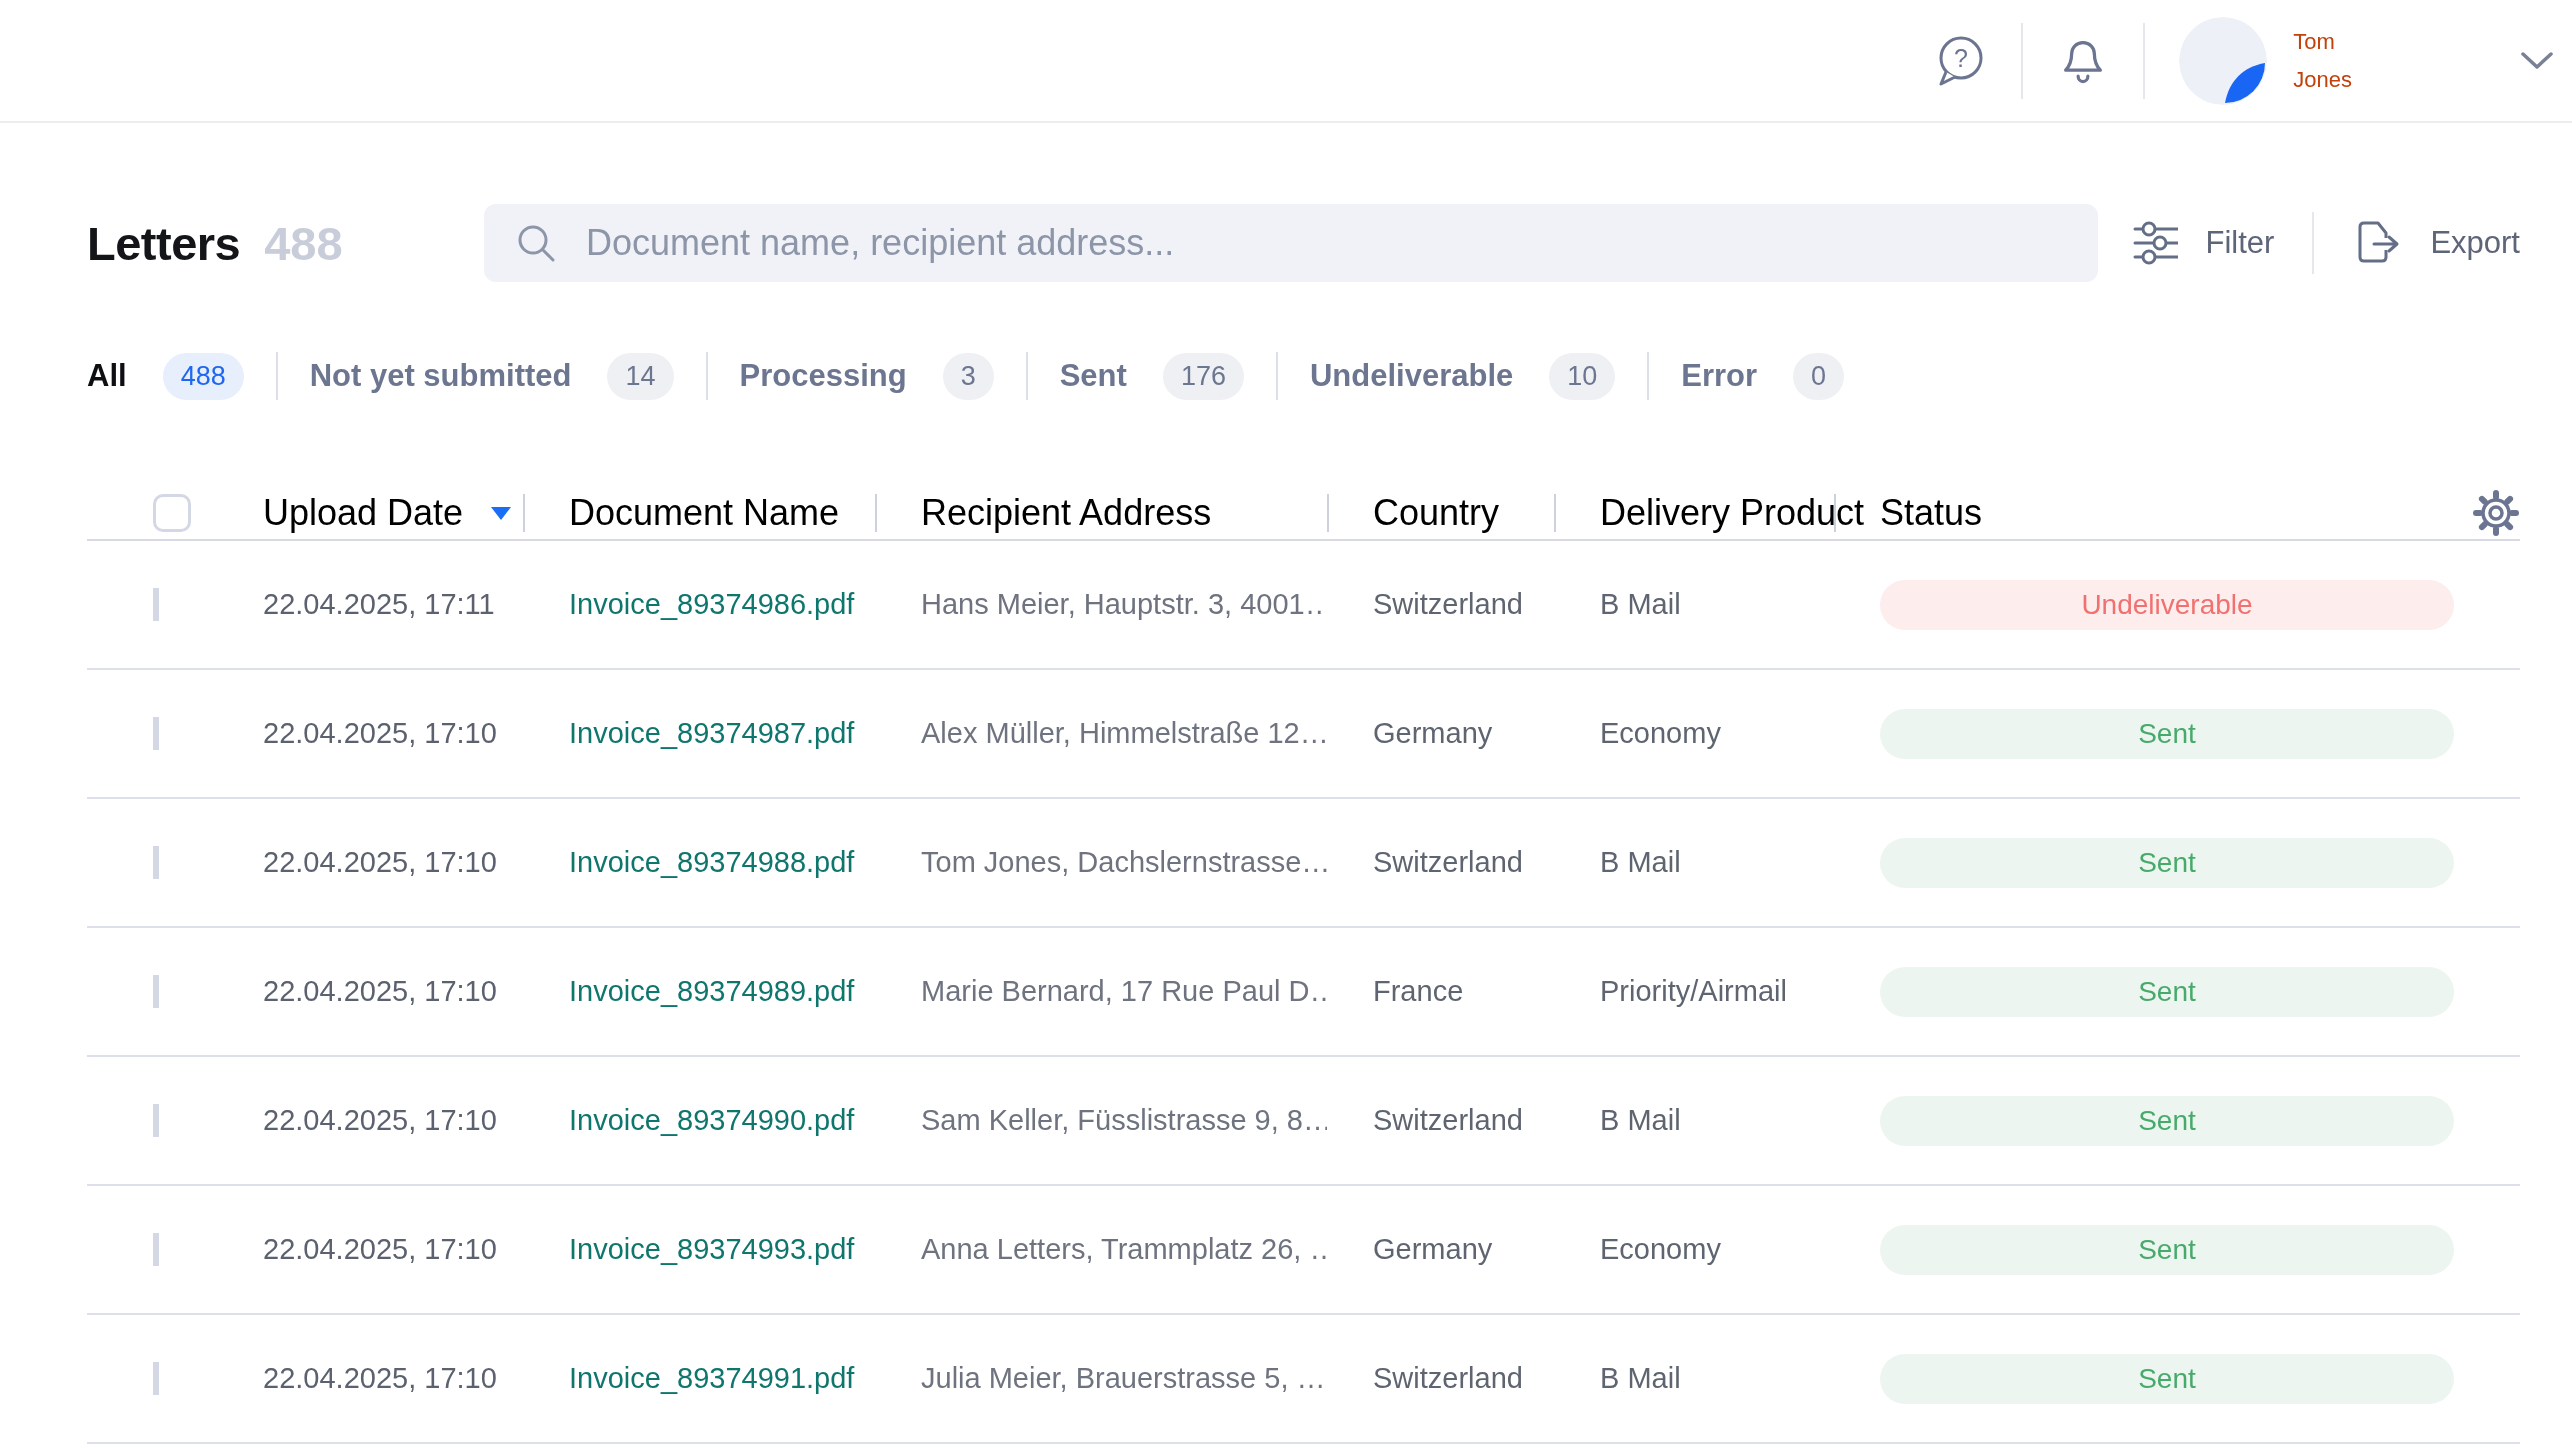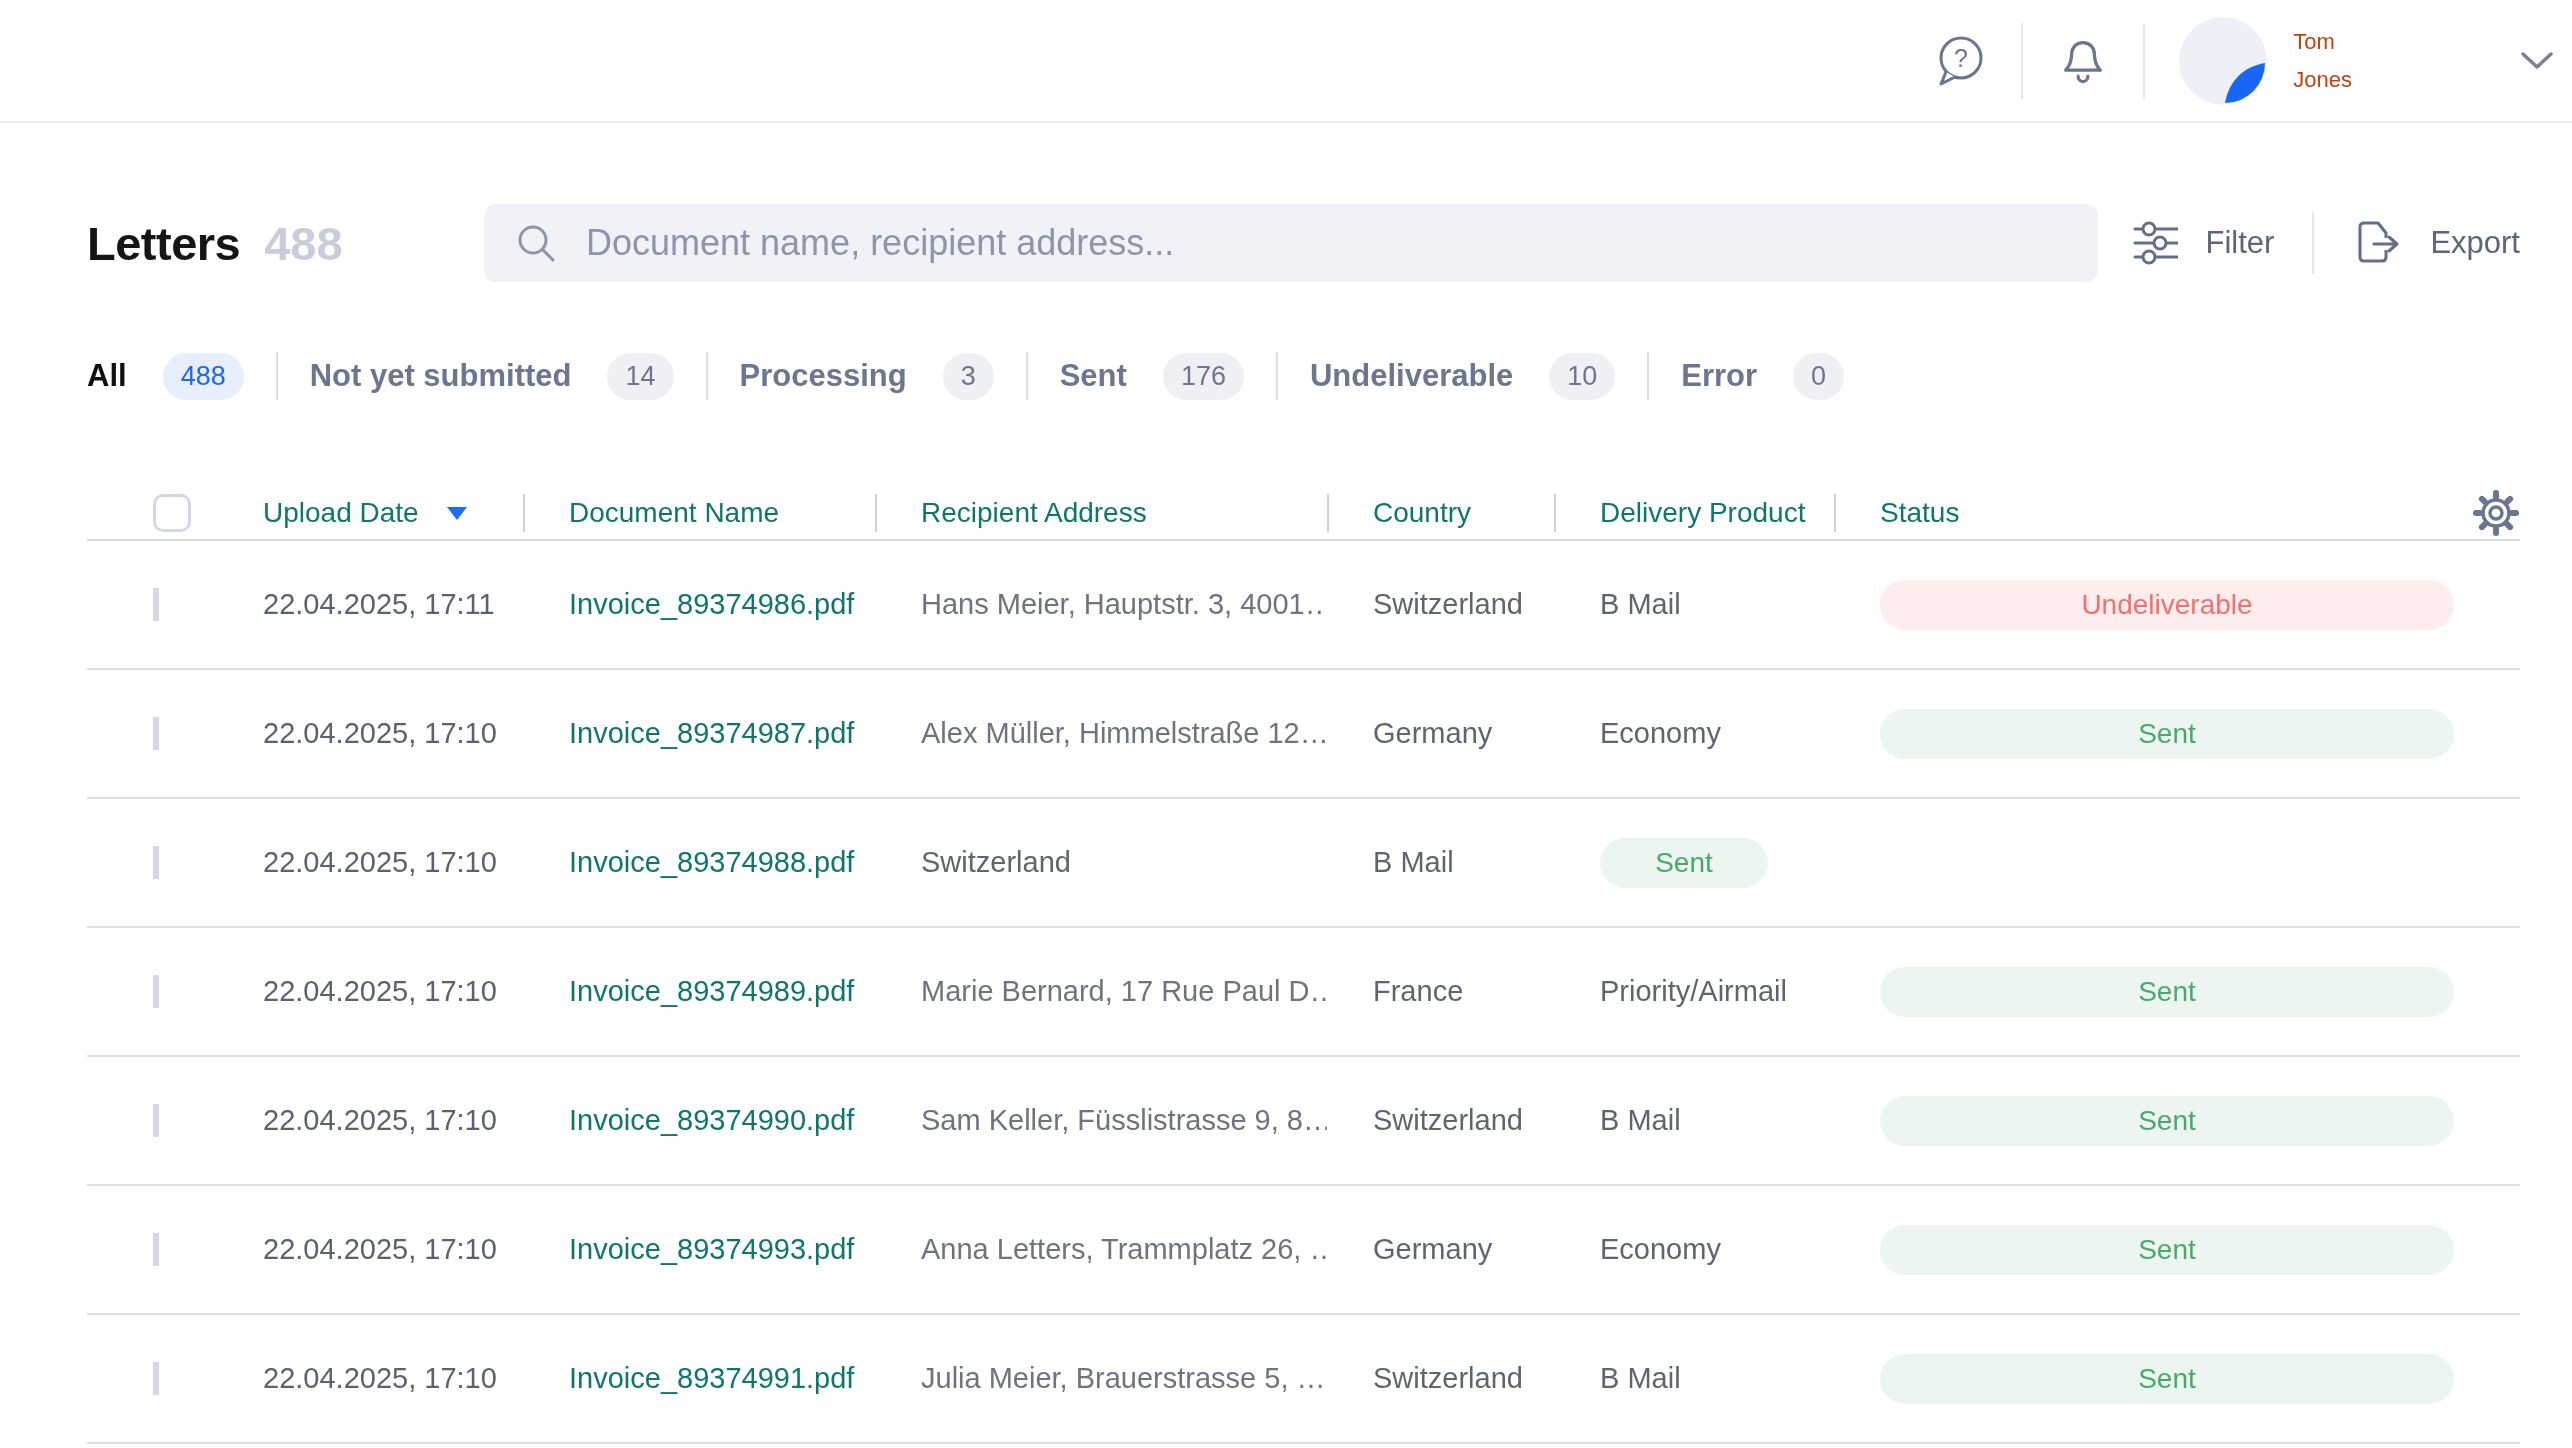--- a/index.html
+++ b/index.html
@@ -59,21 +59,21 @@
 
   
   .table { margin-top:84px; }
   .thead, .row {
     display:grid;
     grid-template-columns:168px 268px 352px 452px 227px 280px 1fr;
     align-items:center;
   }
   .thead { height:54px; border-bottom:2px solid #d7dae2; }
   .th {
-    font-size:28px; color:#0f766e; padding-left:46px; height:40px;
+    font-size:36px; color:#000000; padding-left:46px; height:40px;
     display:flex; align-items:center; position:relative; white-space:nowrap;
   }
   .th.no-pad { padding-left:8px; }
   .th.with-divider::before {
     content:""; position:absolute; left:0; top:1px; width:2px; height:38px; background:#ccd1de;
   }
   .sort-arrow {
     margin-left:28px; width:0; height:0;
     border-left:10px solid transparent; border-right:10px solid transparent;
     border-top:13px solid #1a6ef5;
@@ -276,20 +276,21 @@
             <div class="cell status-cell">
               <span class="badge sent">Sent</span>
             </div>
           </div>
           <div class="row">
             <div class="cell checkbox-cell">
               <span class="checkbox"></span>
             </div>
             <div class="cell date">22.04.2025, 17:10</div>
             <div class="cell doc">Invoice_89374988.pdf</div>
+            <div class="cell addr">Tom Jones, Dachslernstrasse…</div>
             <div class="cell">Switzerland</div>
             <div class="cell">B Mail</div>
             <div class="cell status-cell">
               <span class="badge sent">Sent</span>
             </div>
           </div>
           <div class="row">
             <div class="cell checkbox-cell">
               <span class="checkbox"></span>
             </div>

